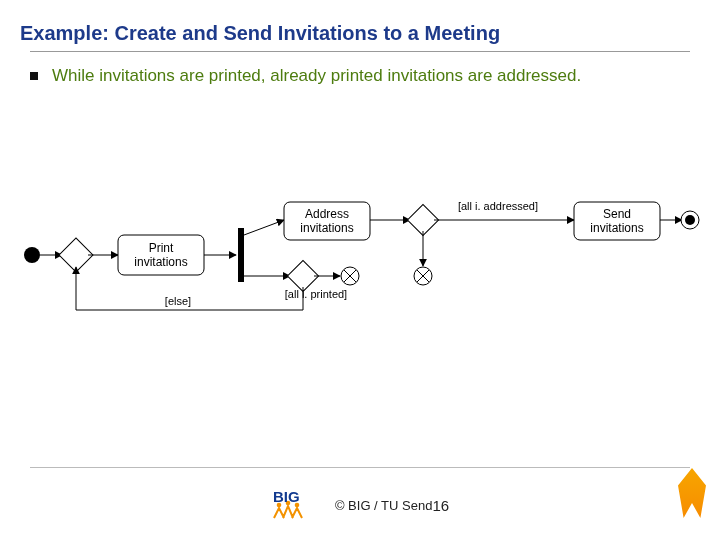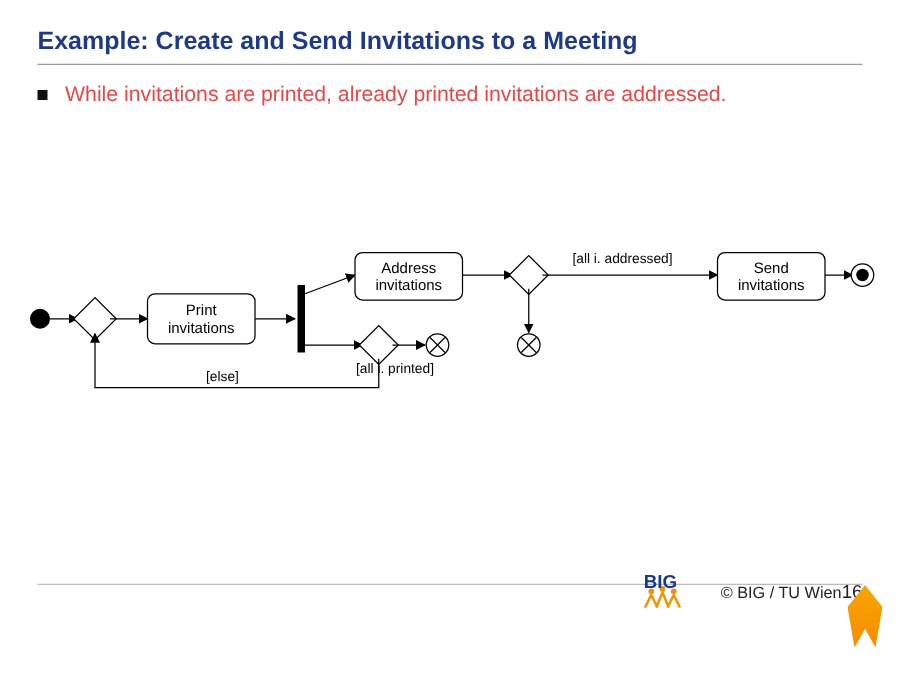--- a/index.html
+++ b/index.html
@@ -1,24 +1,24 @@
 <!DOCTYPE html>
 <html><head>
 <meta charset="utf-8">
 <style>
   body{margin:0;font-family:Arial,Helvetica,sans-serif;background:#fff;width:720px;height:540px;position:relative}
-  .title{font-size:20px;font-weight:bold;color:#1d3a8a;padding:22px 30px 6px 30px}
+  .title{font-size:20px;font-weight:bold;color:#1d3a8a;padding:22px 30px 6px 20px}
   .hr1{margin:0 30px;border:none;border-top:1px solid #999}
-  .bullets{padding:14px 18px 0 30px;font-size:17px;color:#ef4444}
+  .bullets{padding:14px 18px 0 30px;font-size:17px;color:#4d7c0f}
   .bullets .row{display:flex;align-items:flex-start;margin-bottom:4px}
   .sq{display:inline-block;width:8px;height:8px;background:#111;margin-top:6px;margin-right:14px;flex:none}
   .diagram{position:absolute;left:18px;top:180px;width:684px;height:150px}
   .diagram svg{width:684px;height:150px}
   .footer-line{position:absolute;left:30px;right:30px;top:467px;border-top:1px solid #bbb}
-  .footer{position:absolute;left:30px;right:30px;top:456px;display:flex;align-items:center;justify-content:flex-end}
+  .footer{position:absolute;left:30px;right:30px;top:488px;display:flex;align-items:center;justify-content:center}
   .logo{display:flex;align-items:center;gap:0}
   .logo svg{flex:none}
   .copyright{font-size:13px;color:#222;margin-left:12px}
   .pagenum{font-size:15px;color:#222}
   .endlogo{position:absolute;right:14px;top:468px;width:28px;height:50px;background:linear-gradient(#f7a600,#f78c00);clip-path:polygon(50% 0,100% 35%,80% 100%,50% 70%,20% 100%,0 35%)}
   .actbox{fill:#fff;stroke:#000;stroke-width:1}
   .t{font-family:Arial;font-size:12px}
   .g{font-family:Arial;font-size:11px}
 </style>
 </head>
@@ -96,17 +96,17 @@
 <div class="footer-line"></div>
 <div class="footer">
   <div class="logo">
     <svg width="52" height="34" viewBox="0 0 52 34">
       <path d="M3 30 L8 20 L13 30 M12 30 L17 18 L22 30 M21 30 L26 20 L31 30" stroke="#f39200" stroke-width="2" fill="none"></path>
       <circle cx="8" cy="17" r="2.3" fill="#f39200"></circle>
         <circle cx="17" cy="15" r="2.3" fill="#f39200"></circle>
         <circle cx="26" cy="17" r="2.3" fill="#f39200"></circle>
       <text x="2" y="14" font-family="Arial" font-weight="bold" font-size="15" fill="#123a8f">BIG</text>
     </svg>
-    <span class="copyright">© BIG / TU Wien</span>
+    <span class="copyright">© BIG / TU Send</span>
   </div>
   <span class="pagenum">16</span>
 </div>
 <div class="endlogo"></div>
 
 </body></html>

